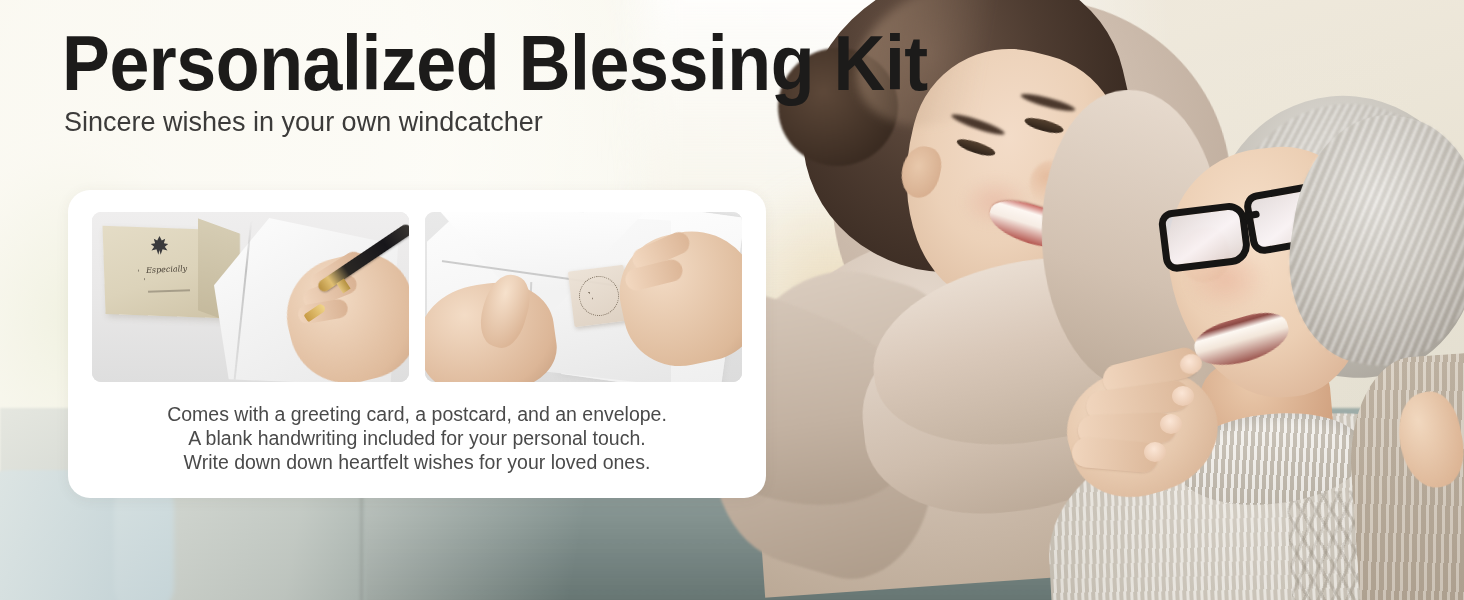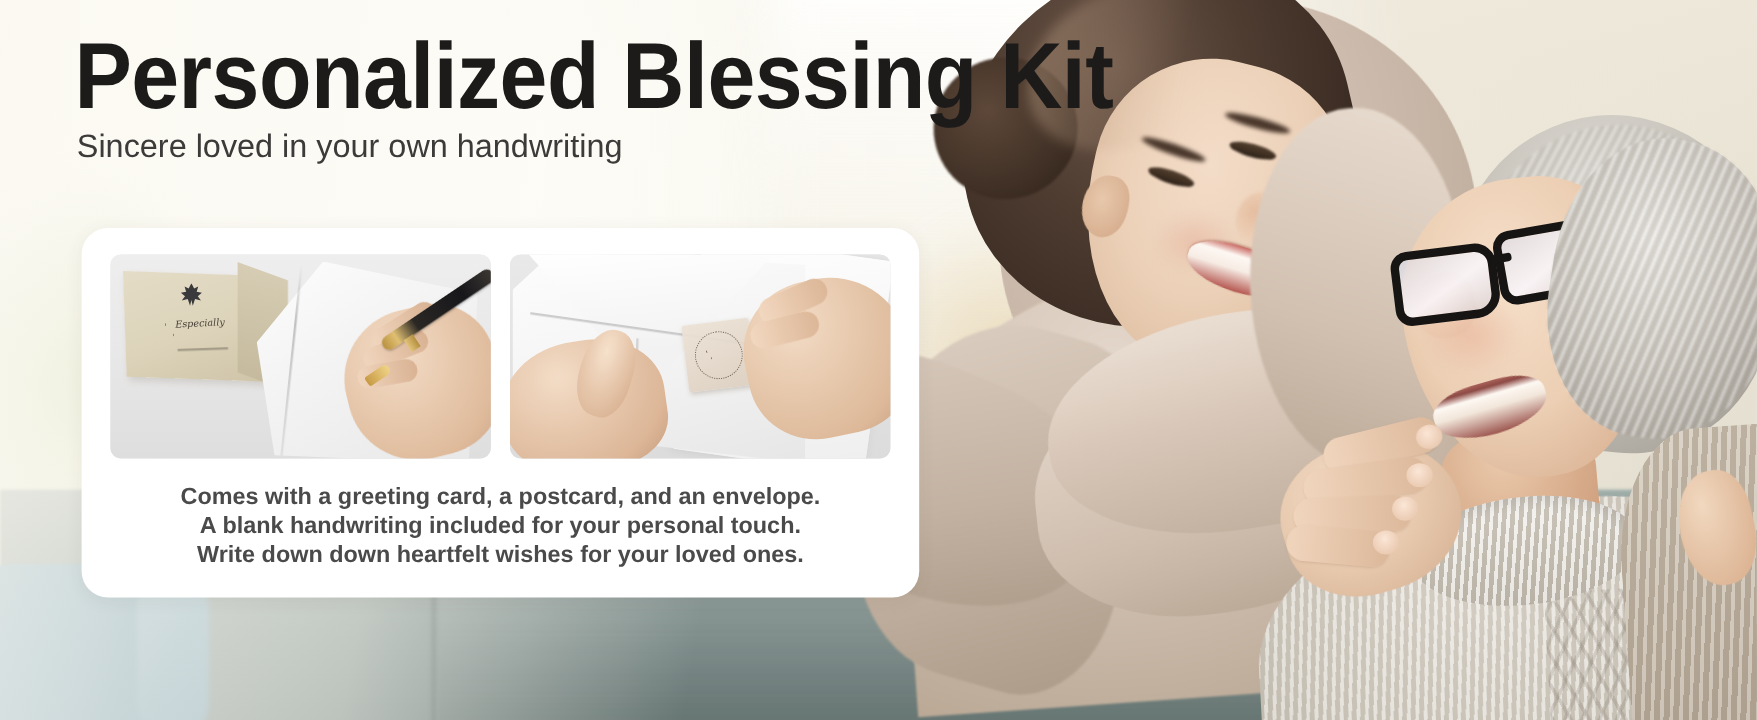--- a/index.html
+++ b/index.html
@@ -525,21 +525,21 @@
     background:
       linear-gradient(90deg, rgba(80,66,50,.0) 0 2px, rgba(80,66,50,.7) 2px 3px, rgba(80,66,50,0) 3px 6px) 0 3px/100% 1.5px no-repeat,
       linear-gradient(90deg, rgba(80,66,50,.0) 0 2px, rgba(80,66,50,.6) 2px 3px, rgba(80,66,50,0) 3px 6px) 3px 9px/84% 1.5px no-repeat;
   }
 
   
   .caption{
     position:absolute; left:0; right:0; top:212px;
     text-align:center; font-size:19.5px; line-height:24px; color:#4a4a4a;
   }
-  .caption div{ white-space:nowrap;font-weight:bold; }
+  .caption div{ white-space:nowrap; }
 </style>
 </head>
 <body>
 
 <div class="scene">
   <div class="bg-room"></div>
   <div class="bg-window"></div>
   <div class="bg-green"></div>
   <div class="bg-warmwall"></div>
 
@@ -611,21 +611,21 @@
     <div class="nail n4"></div>
   </div>
 
   <div class="edge-arm"></div>
   <div class="edge-thumb"></div>
 
   <div class="left-haze"></div>
 </div>
 
 <h1 class="headline">Personalized Blessing Kit</h1>
-<p class="subhead">Sincere loved in your own handwriting</p>
+<p class="subhead">Sincere wishes in your own windcatcher</p>
 
 <div class="card">
 
   <div class="photos">
 
     <div class="photo">
       <div class="p1-table"></div>
       <div class="p1-kraft"></div>
       <div class="p1-kraft-fold"></div>
       <div class="p1-leaf"></div>

